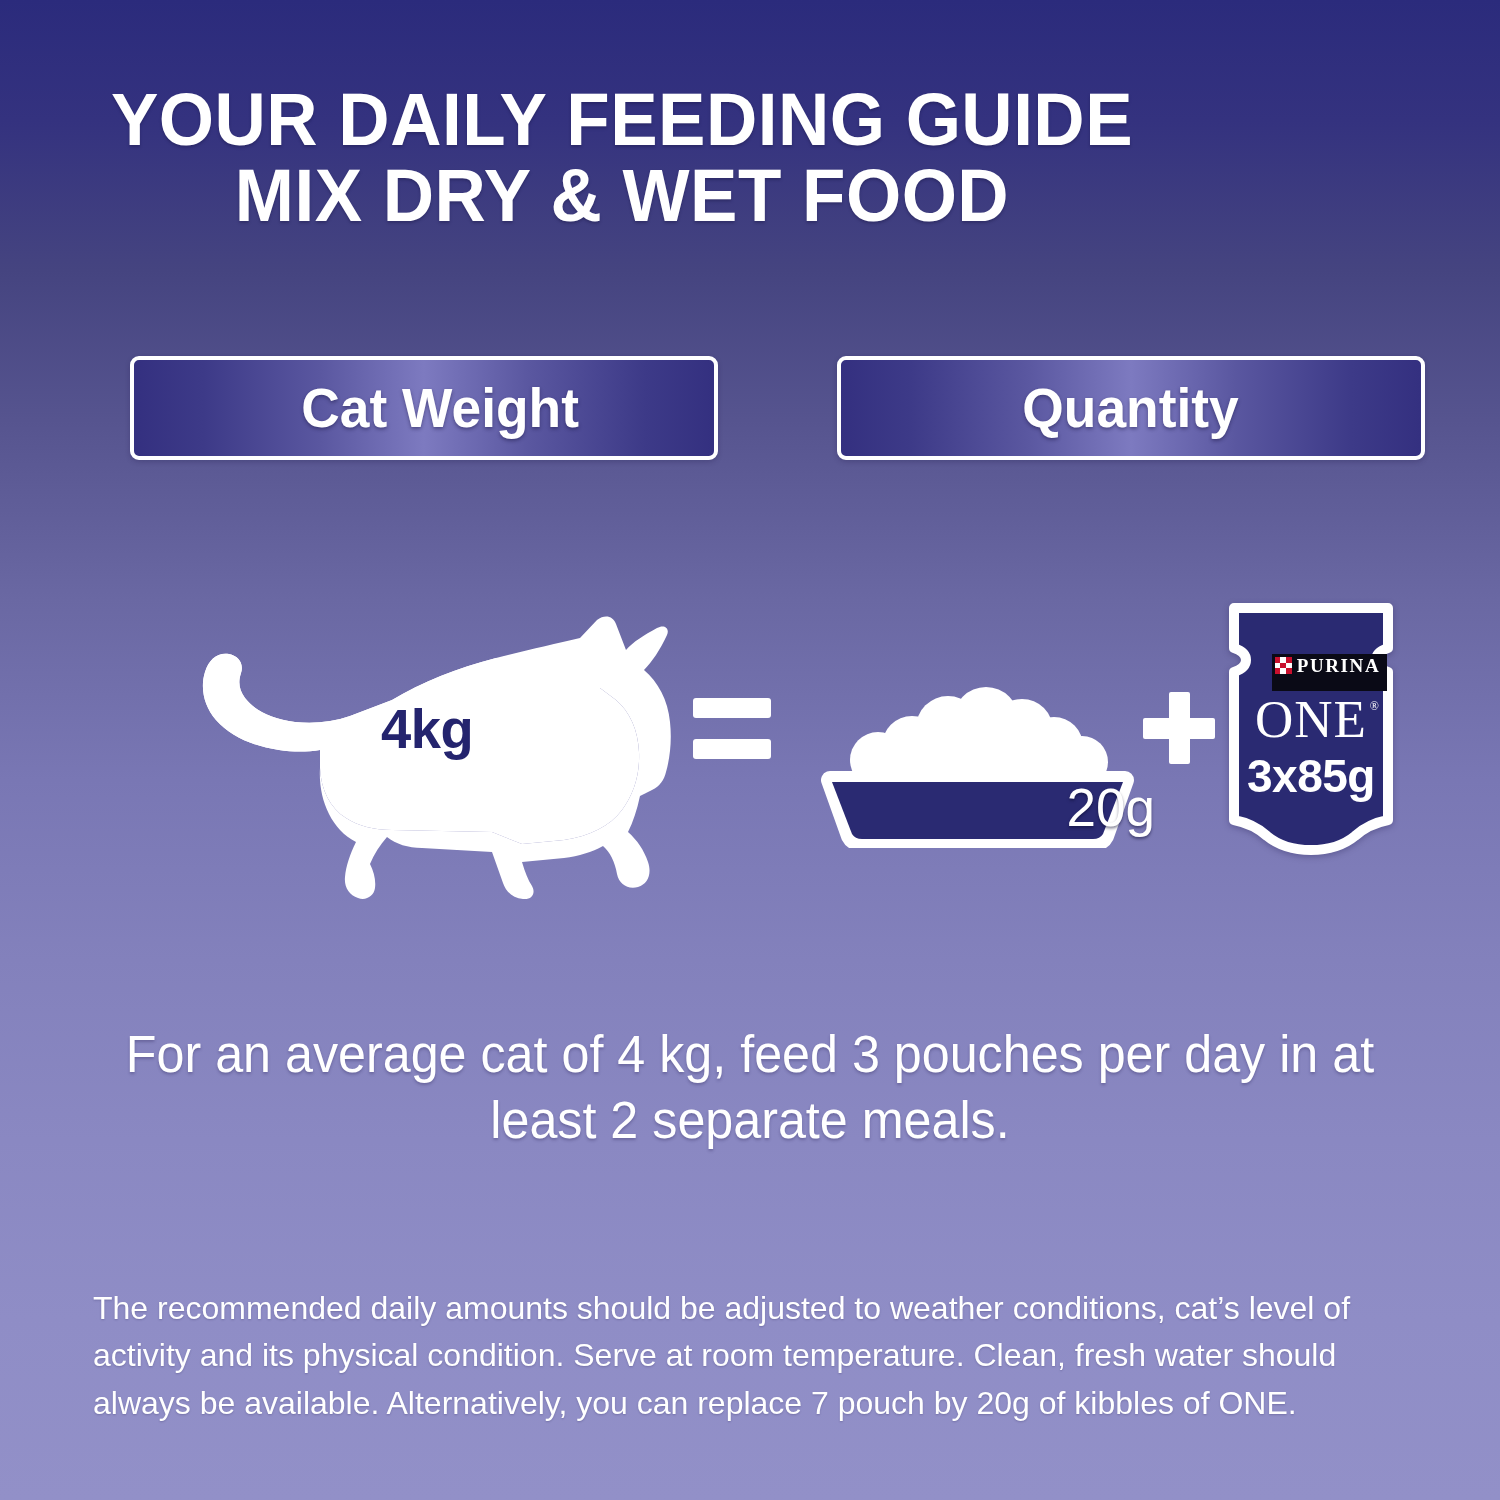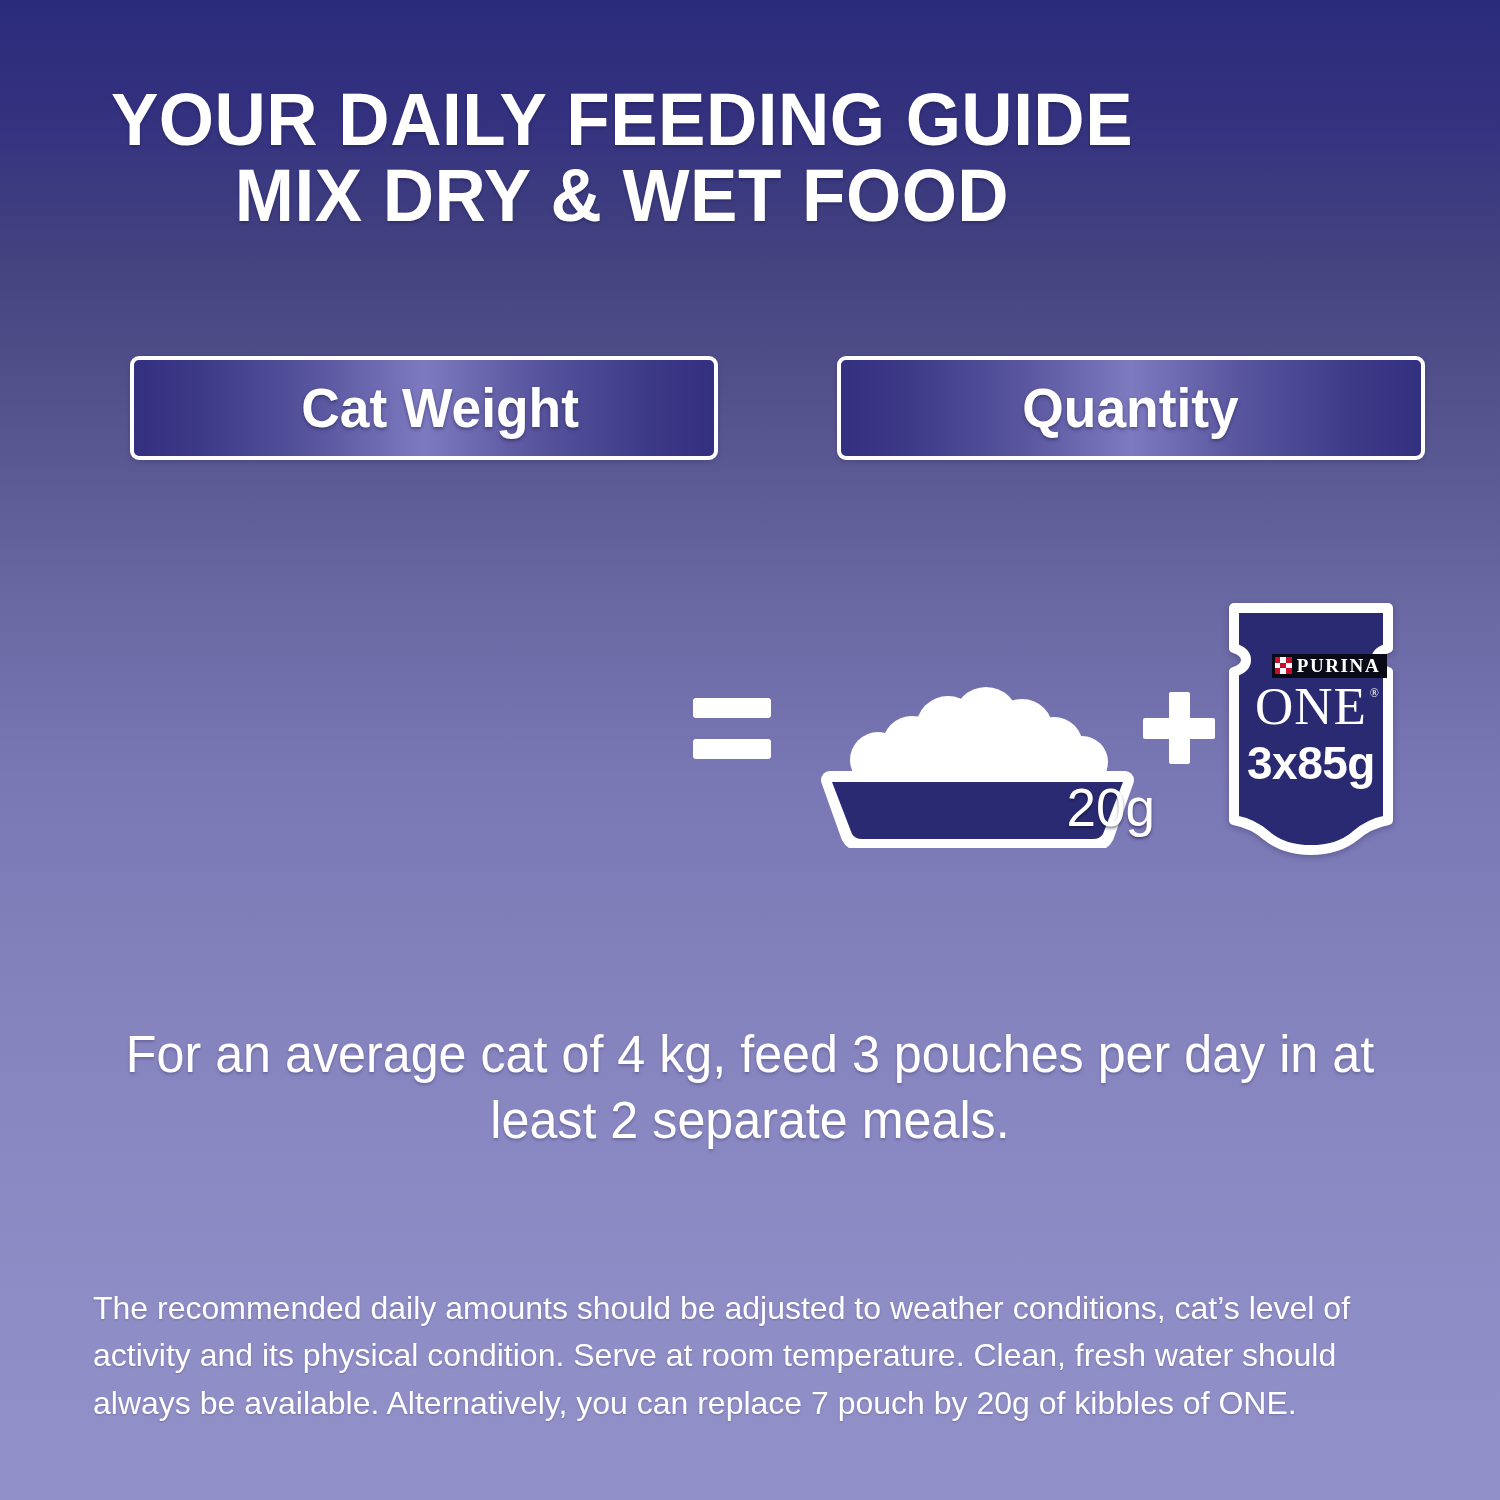--- a/index.html
+++ b/index.html
@@ -193,21 +193,21 @@
     display: flex;
     flex-direction: column;
     align-items: center;
     justify-content: flex-start;
     padding-top: 62px;
     pointer-events: none;
   }
   
   .purina-bar {
     background: #0a0a16;
-    padding: 2px 7px 3px 3px;
+    padding: 2px 7px 16px 3px;
     display: flex;
     align-items: center;
     gap: 5px;
     line-height: 1;
     margin-left: 37px;
   }
   .checker {
     width: 17px;
     height: 17px;
     display: grid;
@@ -291,20 +291,104 @@
     <div class="hdr-box" id="box-cat-weight">
       <span class="hdr-label">Cat Weight</span>
     </div>
     <div class="hdr-box" id="box-quantity">
       <span class="hdr-label">Quantity</span>
     </div>
   </div>
 
   <div class="equation">
 
+    <div class="cat-wrap">
+      <svg class="cat-svg" viewBox="0 0 610 300">
+        <path fill="#ffffff" d="
+          M 505 20
+          C 513 14 521 16 524 24
+          L 534 50
+          C 541 42 552 35 565 28
+          C 572 24 578 28 575 35
+          C 568 50 560 62 552 70
+          C 566 82 576 100 578 122
+          C 580 140 578 158 574 172
+          C 572 180 568 186 560 190
+          L 548 196
+          C 545 210 541 222 536 232
+          C 545 240 552 250 556 262
+          C 560 274 556 284 546 287
+          C 536 290 527 284 525 274
+          C 523 262 518 252 511 246
+          C 500 252 487 256 472 258
+          L 430 262
+          C 433 272 436 280 440 286
+          C 444 293 440 300 431 299
+          C 421 298 414 292 411 283
+          L 400 252
+          L 330 248
+          C 316 248 304 244 295 237
+          C 288 245 282 254 278 264
+          C 282 272 284 280 283 288
+          C 282 296 274 301 266 298
+          C 257 295 252 287 253 277
+          C 254 266 258 254 264 242
+          C 252 236 243 226 237 214
+          C 230 200 227 184 228 168
+          L 228 150
+          C 215 152 201 152 187 150
+          C 160 146 138 136 124 120
+          C 112 106 108 88 113 72
+          C 117 59 126 52 137 54
+          C 147 56 152 64 149 73
+          C 146 82 147 90 153 98
+          C 163 111 180 119 203 122
+          C 222 124 241 122 258 116
+          L 300 100
+          C 330 82 365 68 404 58
+          C 432 51 462 44 488 38
+          Z
+          M 228 150
+          L 228 168
+          C 229 190 238 208 254 218
+          C 266 226 282 230 300 230
+          L 400 232
+          L 430 244
+          L 472 240
+          C 498 236 518 226 530 210
+          C 542 194 548 174 547 152
+          C 546 130 538 112 524 100
+          L 508 88
+          "></path>
+        <path fill="#ffffff" d="
+          M 404 58
+          C 365 68 330 82 300 100
+          L 258 116
+          C 241 122 222 124 203 122
+          C 180 119 163 111 153 98
+          C 147 90 146 82 149 73
+          C 152 64 147 56 137 54
+          C 126 52 117 59 113 72
+          C 108 88 112 106 124 120
+          C 138 136 160 146 187 150
+          C 201 152 215 152 228 150
+          L 228 168
+          C 229 190 238 208 254 218
+          C 266 226 282 230 300 230
+          L 400 232
+          L 430 244
+          L 472 240
+          C 498 236 518 226 530 210
+          C 542 194 548 174 547 152
+          C 546 130 538 112 524 100
+          L 508 88
+          Z"></path>
+      </svg>
+      <div class="cat-weight-text">4kg</div>
+    </div>
 
     <div class="equals-sign" title="equals">
       <span class="bar b1"></span>
       <span class="bar b2"></span>
     </div>
 
     <div class="bowl-wrap">
       <svg class="bowl-svg" viewBox="0 0 355 180">
 
         <g fill="#ffffff">

